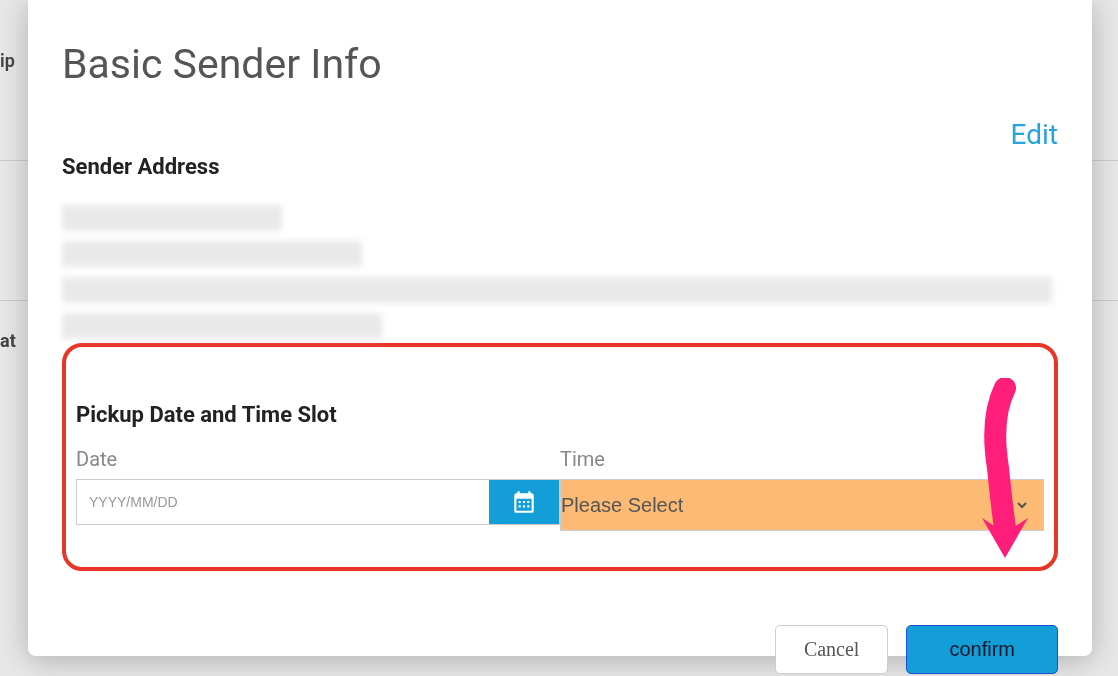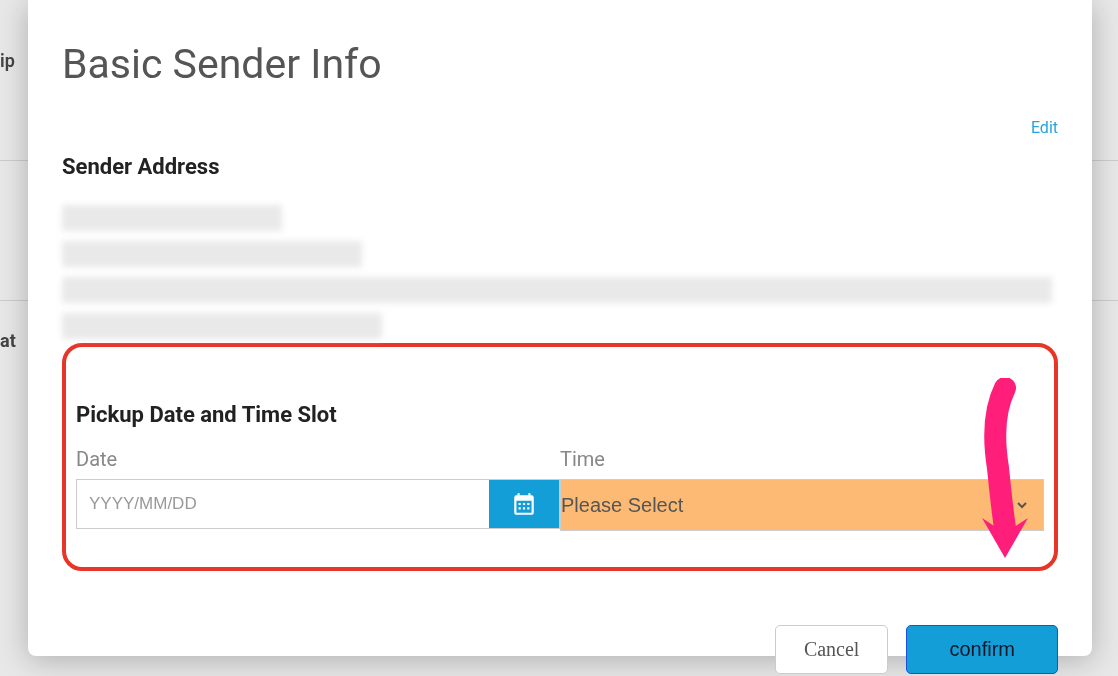--- a/index.html
+++ b/index.html
@@ -63,21 +63,21 @@
       margin-top: 36px;
     }
     .address-row {
       display: flex;
       justify-content: space-between;
       align-items: flex-start;
       margin-bottom: 8px;
     }
     .edit-link {
       color: #29a3dd;
-      font-size: 16px;
+      font-size: 28px;
       cursor: pointer;
       text-decoration: none;
     }
     .blurred-address {
       width: 100%;
       height: 130px;
       position: relative;
     }
     .blur-line {
       position: absolute;
@@ -111,21 +111,21 @@
       display: block;
     }
     .date-input-group {
       display: flex;
       border: 1px solid #ccc;
     }
     .date-input {
       flex: 1;
       border: none;
       padding: 14px 12px;
-      font-size: 17px;
+      font-size: 14px;
       color: #999;
       outline: none;
     }
     .date-input::placeholder {
       color: #999;
     }
     .calendar-btn {
       width: 70px;
       background: #149ed8;
       border: none;

